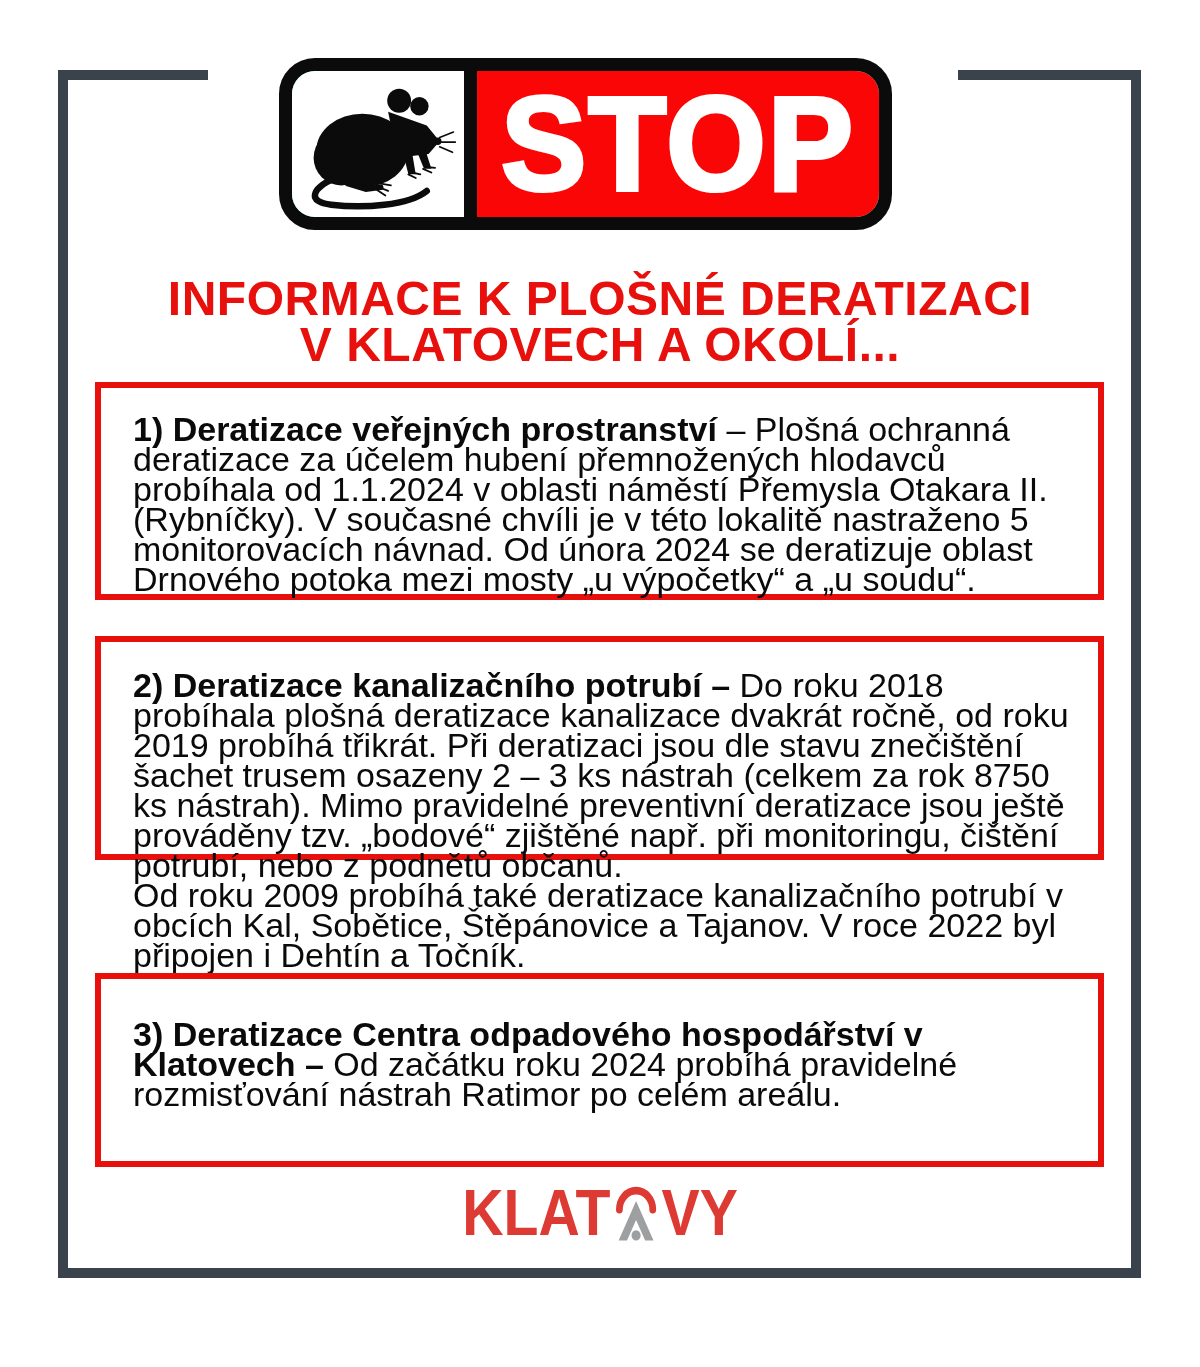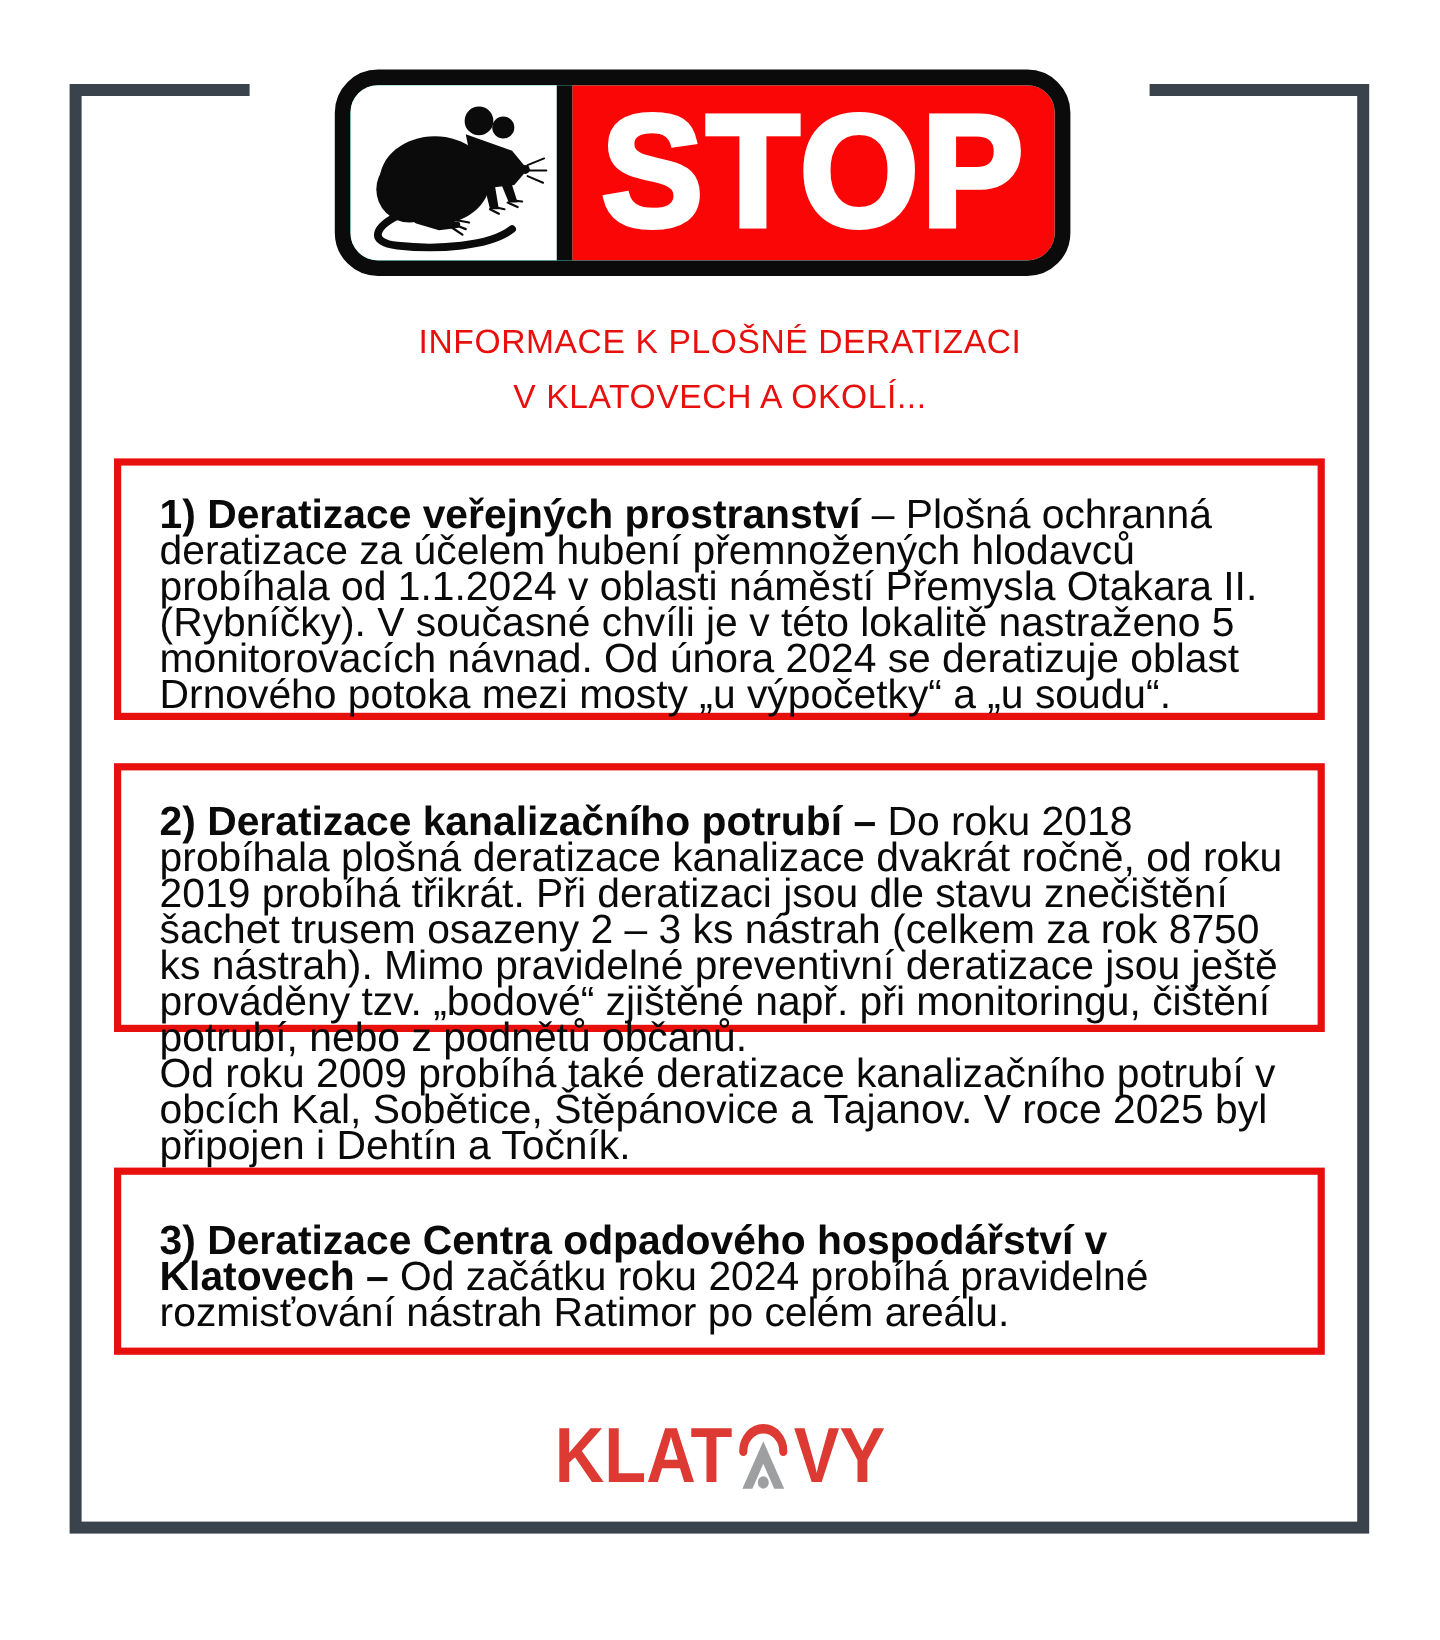--- a/index.html
+++ b/index.html
@@ -23,31 +23,31 @@
              background:#5eead4;border:13px solid var(--sign-black);border-radius:36px;
              display:flex;overflow:hidden;}
   .rat-panel{width:172px;height:100%;background:#fff;display:flex;align-items:center;justify-content:center;}
   .rat-svg{width:158px;height:138px;color:var(--sign-black);}
   .sign-divider{width:13px;height:100%;background:var(--sign-black);}
   .stop-panel{flex:1;background:var(--stop-red);display:flex;align-items:center;justify-content:center;}
   .stop-text{color:#fff;font-weight:bold;font-size:128px;letter-spacing:2px;line-height:1;
              -webkit-text-stroke:4px #fff;transform:scaleY(1.04);}
 
   
-  .headline{position:absolute;left:0;top:262px;width:1200px;margin:0;text-align:center;
-            color:var(--accent-red);font-weight:normal;font-size:28px;line-height:46px;letter-spacing:0.5px;}
+  .headline{position:absolute;left:0;top:276px;width:1200px;margin:0;text-align:center;
+            color:var(--accent-red);font-weight:bold;font-size:48px;line-height:46px;letter-spacing:0.5px;}
   .headline span{display:block;}
 
   
   .info-box{position:absolute;left:95px;width:1009px;background:#fff;
             border:6px solid var(--accent-red);font-size:34px;line-height:30px;color:var(--text-black);}
   .info-box p{margin:0;}
   .box1{top:382px;height:218px;padding:26px 26px 0 32px;}
   .box2{top:636px;height:224px;padding:28px 24px 0 32px;}
-  .box3{top:973px;height:156px;padding:40px 26px 0 32px;}
+  .box3{top:973px;height:194px;padding:40px 26px 0 32px;}
 
   
   .logo{position:absolute;left:0;top:1180px;width:1200px;display:flex;align-items:center;
         justify-content:center;transform:scaleX(0.88);}
   .logo-letters{color:var(--logo-red);font-weight:bold;font-size:65px;line-height:1;letter-spacing:0px;}
   .logo-mark{width:52px;height:62px;margin:0 3px;display:block;}
   .mark-arc{fill:none;stroke:var(--logo-red);stroke-width:9;stroke-linecap:round;}
   .mark-roof{fill:var(--logo-gray);}
   .mark-dot{fill:var(--logo-gray);}
 </style>
@@ -91,21 +91,21 @@
     <span>INFORMACE K PLOŠNÉ DERATIZACI</span>
     <span>V KLATOVECH A OKOLÍ...</span>
   </h1>
 
   <section class="info-box box1">
     <p><b>1) Deratizace veřejných prostranství</b><span> – Plošná ochranná deratizace za účelem hubení přemnožených hlodavců probíhala od 1.1.2024 v oblasti náměstí Přemysla Otakara II. (Rybníčky). V současné chvíli je v této lokalitě nastraženo 5 monitorovacích návnad. Od února 2024 se deratizuje oblast Drnového potoka mezi mosty „u výpočetky“ a „u soudu“.</span></p>
   </section>
 
   <section class="info-box box2">
     <p><b>2) Deratizace kanalizačního potrubí – </b><span>Do roku 2018 probíhala plošná deratizace kanalizace dvakrát ročně, od roku 2019 probíhá třikrát. Při deratizaci jsou dle stavu znečištění šachet trusem osazeny 2 – 3 ks nástrah (celkem za rok 8750 ks nástrah). Mimo pravidelné preventivní deratizace jsou ještě prováděny tzv. „bodové“ zjištěné např. při monitoringu, čištění potrubí, nebo z podnětů občanů.</span></p>
-    <p><span>Od roku 2009 probíhá také deratizace kanalizačního potrubí v obcích Kal, Sobětice, Štěpánovice a Tajanov. V roce 2025 byl připojen i Dehtín a Točník.</span></p>
+    <p><span>Od roku 2009 probíhá také deratizace kanalizačního potrubí v obcích Kal, Sobětice, Štěpánovice a Tajanov. V roce 2022 byl připojen i Dehtín a Točník.</span></p>
   </section>
 
   <section class="info-box box3">
     <p><b>3) Deratizace Centra odpadového hospodářství v Klatovech – </b><span>Od začátku roku 2024 probíhá pravidelné rozmisťování nástrah Ratimor po celém areálu.</span></p>
   </section>
 
   <div class="logo">
     <span class="logo-letters">KLAT</span>
     <svg class="logo-mark" viewBox="0 0 60 72" xmlns="http://www.w3.org/2000/svg" aria-hidden="true">
       <path class="mark-arc" d="M 8 32 A 22 22 0 0 1 52 32"></path>

